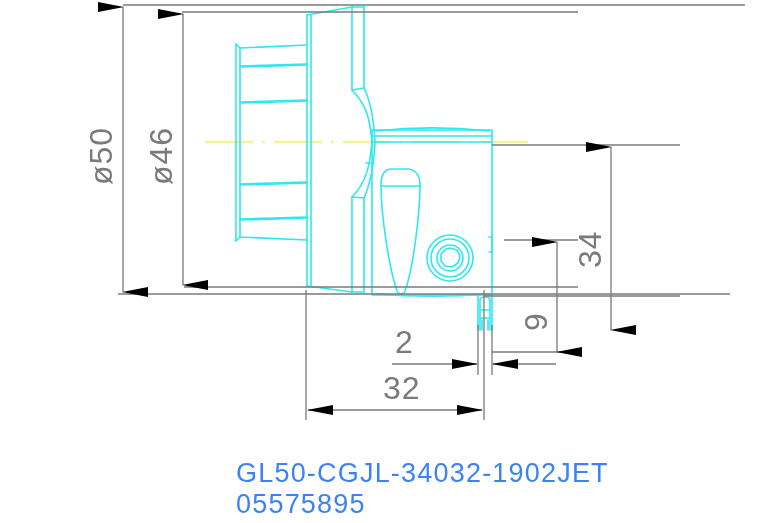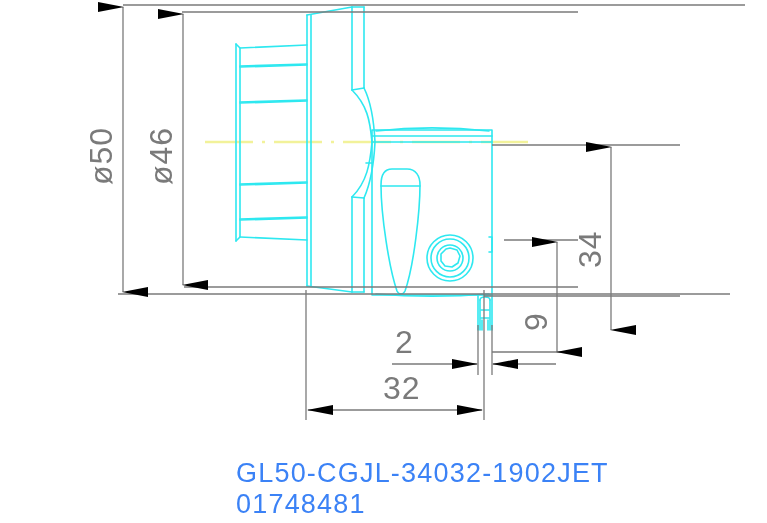--- a/index.html
+++ b/index.html
@@ -154,16 +154,16 @@
       <text x="0" y="0" transform="translate(172,185) rotate(-90)">ø46</text>
       <text x="0" y="0" transform="translate(601,268) rotate(-90)">34</text>
       <text x="0" y="0" transform="translate(547,331) rotate(-90)">9</text>
       <text x="395" y="353">2</text>
       <text x="383" y="399">32</text>
     </g>
   </svg>
 
   <div class="title-block">
     <span class="title-line">GL50-CGJL-34032-1902JET</span>
-    <span class="title-line">01748481</span>
+    <span class="title-line">05575895</span>
   </div>
 
 </div>
 
 </body></html>

